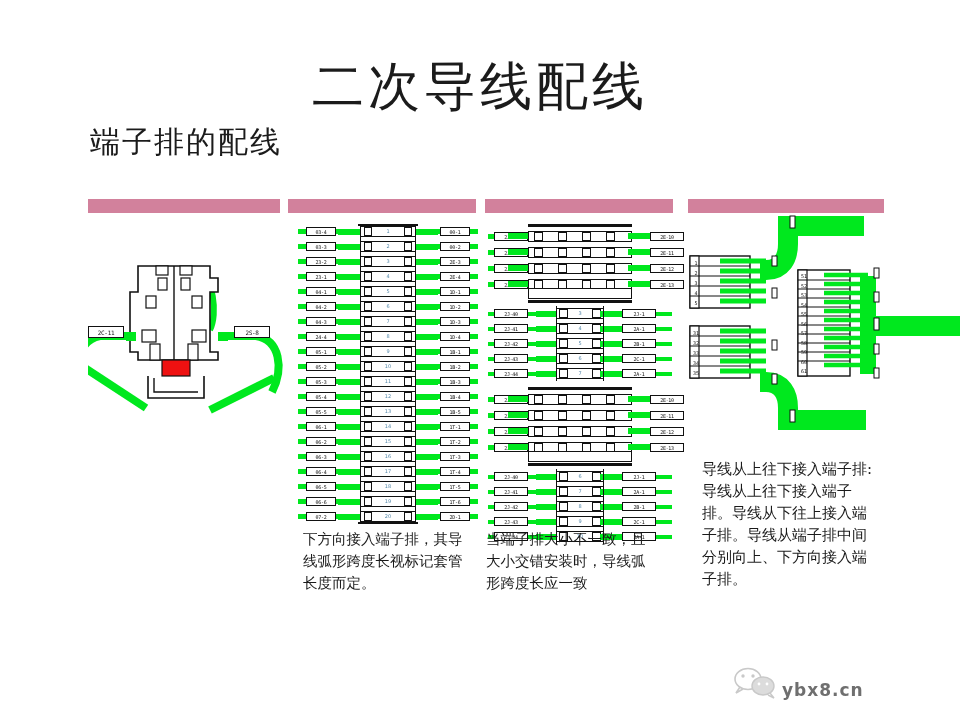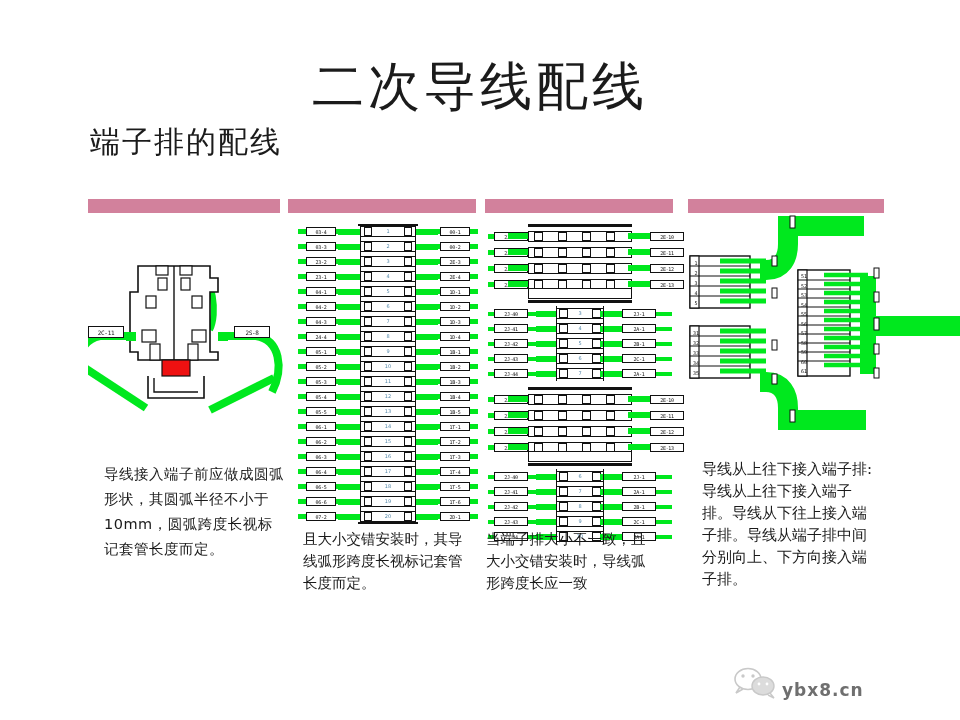--- a/index.html
+++ b/index.html
@@ -806,22 +806,21 @@
         <div style="position:absolute;left:116px;top:96px;width:8px;height:9.5px;font-family:&quot;DejaVu Sans Mono&quot;,monospace;font-size:5px;line-height:9.5px;color:#111;text-align:center;overflow:hidden;">55</div>
         <div style="position:absolute;left:116px;top:105.5px;width:8px;height:9.5px;font-family:&quot;DejaVu Sans Mono&quot;,monospace;font-size:5px;line-height:9.5px;color:#111;text-align:center;overflow:hidden;">56</div>
         <div style="position:absolute;left:116px;top:115px;width:8px;height:9.5px;font-family:&quot;DejaVu Sans Mono&quot;,monospace;font-size:5px;line-height:9.5px;color:#111;text-align:center;overflow:hidden;">57</div>
         <div style="position:absolute;left:116px;top:124.5px;width:8px;height:9.5px;font-family:&quot;DejaVu Sans Mono&quot;,monospace;font-size:5px;line-height:9.5px;color:#111;text-align:center;overflow:hidden;">58</div>
         <div style="position:absolute;left:116px;top:134px;width:8px;height:9.5px;font-family:&quot;DejaVu Sans Mono&quot;,monospace;font-size:5px;line-height:9.5px;color:#111;text-align:center;overflow:hidden;">59</div>
         <div style="position:absolute;left:116px;top:143.5px;width:8px;height:9.5px;font-family:&quot;DejaVu Sans Mono&quot;,monospace;font-size:5px;line-height:9.5px;color:#111;text-align:center;overflow:hidden;">60</div>
         <div style="position:absolute;left:116px;top:153px;width:8px;height:9.5px;font-family:&quot;DejaVu Sans Mono&quot;,monospace;font-size:5px;line-height:9.5px;color:#111;text-align:center;overflow:hidden;">61</div>
       </div>
   </div>
 
-  <div class="caption" id="cap1">导线接入端子前应做成圆弧形状，其圆弧半径不小于10mm，圆弧跨度长视标记套管长度而定。</div>
-  <div class="caption serif" id="cap2">且大小交错安装时，其导线弧形跨度长视标记套管长度而定。</div>
+  <div class="caption serif" id="cap2">下方向接入端子排，其导线弧形跨度长视标记套管长度而定。</div>
   <div class="caption serif" id="cap3">当端子排大小不一致，且大小交错安装时，导线弧形跨度长应一致</div>
   <div class="caption serif" id="cap4">导线从上往下接入端子排:导线从上往下接入端子排。导线从下往上接入端子排。导线从端子排中间分别向上、下方向接入端子排。</div>
 
   <div id="watermark">
     <svg id="wm-icon" width="46" height="34" viewBox="0 0 46 34">
       <ellipse cx="16" cy="13" rx="13" ry="10.5" fill="none" stroke="#c9c9c9" stroke-width="1.6"></ellipse>
       <path d="M 8 21 L 4 27 L 11 23" fill="none" stroke="#c9c9c9" stroke-width="1.6"></path>
       <circle cx="11" cy="10" r="1.7" fill="#c9c9c9"></circle>
       <circle cx="21" cy="10" r="1.7" fill="#c9c9c9"></circle>
       <ellipse cx="31" cy="20" rx="11" ry="9" fill="#dcdcdc" stroke="#c9c9c9" stroke-width="1.4"></ellipse>

